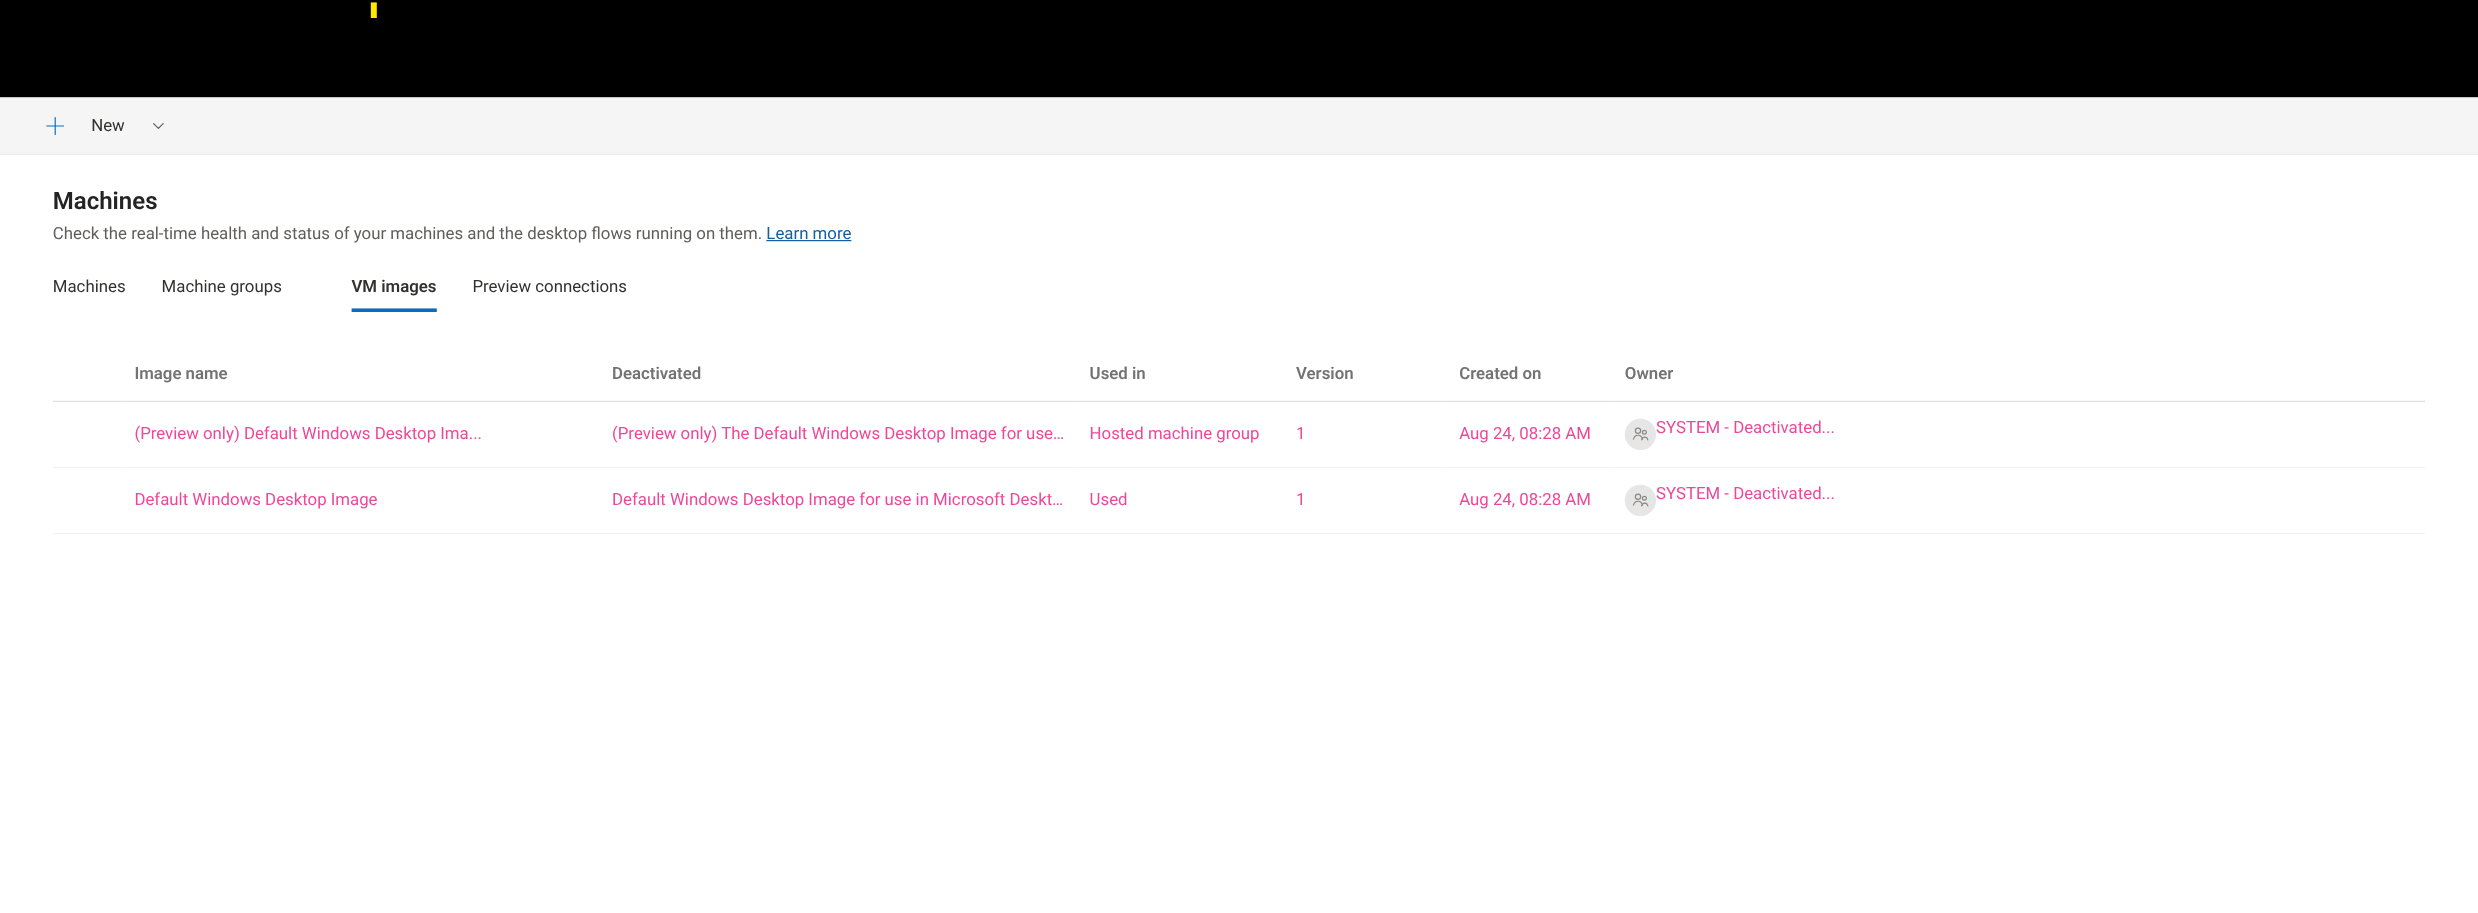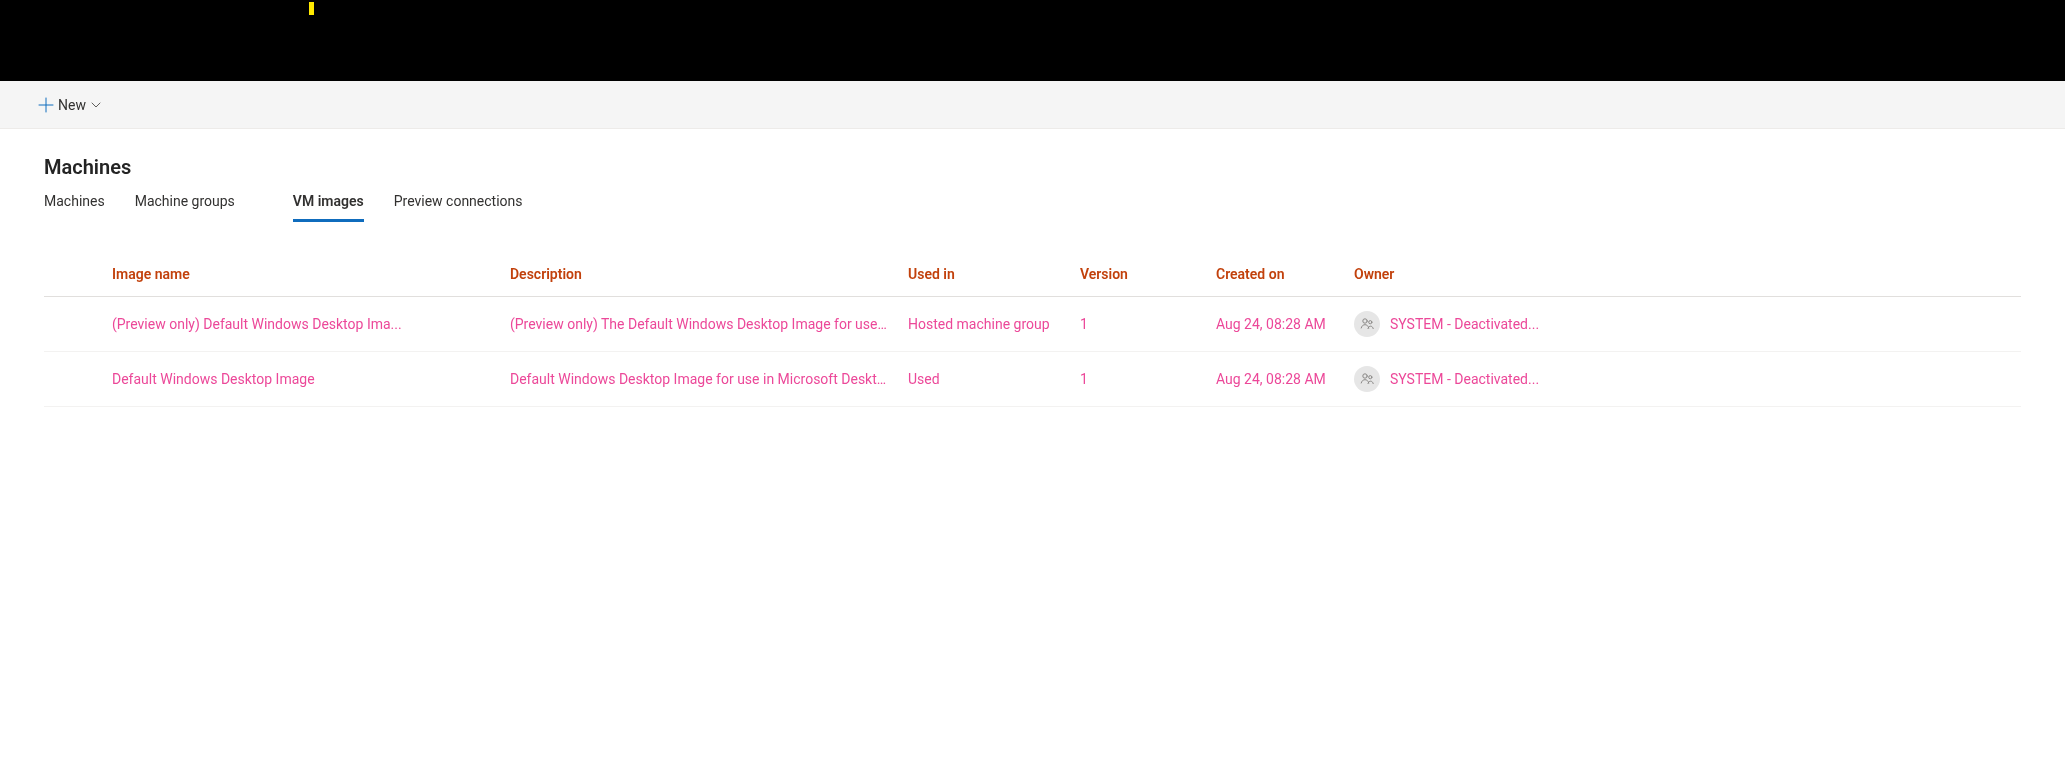--- a/index.html
+++ b/index.html
@@ -1,47 +1,47 @@
 <!DOCTYPE html>
 <html><head>
 <meta charset="utf-8">
 <style>
   * { box-sizing: border-box; }
   html, body { margin:0; padding:0; font-family: "Segoe UI", -apple-system, BlinkMacSystemFont, Roboto, "Helvetica Neue", sans-serif; background:#fff; color:#323130; }
   .top-bar { height:81px; background:#000; position:relative; }
   .yellow-dot { position:absolute; left:309px; top:2px; width:5px; height:13px; background:#ffe900; }
   .command-bar { height:48px; background:#f5f5f5; border-bottom:1px solid #edebe9; display:flex; align-items:center; padding:0 20px 0 38px; }
-  .new-btn { display:inline-flex; align-items:center; gap:4px; cursor:pointer; font-size:14px; color:#323130; }
+  .new-btn { display:inline-flex; align-items:center; gap:22px; cursor:pointer; font-size:14px; color:#323130; }
   .plus-icon svg { display:block; }
   .new-label { font-size:14px; }
   .chev-icon svg { display:block; }
 
   .page { padding:26px 44px 0 44px; }
   .page-title { font-size:20px; font-weight:600; color:#242424; margin:0 0 8px 0; }
   .page-desc { font-size:14px; color:#605e5c; margin:0 0 22px 0; }
   .learn-link { color:#115ea3; text-decoration:underline; cursor:pointer; }
   .tabs { display:flex; gap:30px; border-bottom:none; margin-bottom:30px; }
   .tab { font-size:14px; color:#323130; padding:6px 0 10px 0; border-bottom:2px solid transparent; cursor:pointer; }
   .tab.active { font-weight:600; border-bottom:3px solid #0f6cbd;margin-left:28px; }
 
   .table-wrap { width:100%; }
   table { width:100%; border-collapse:collapse; table-layout:fixed; }
   th, td { text-align:left; font-size:14px; padding:14px 10px; white-space:nowrap; overflow:hidden; text-overflow:ellipsis; }
-  thead th { font-weight:600; color:#c2410c; border-bottom:1px solid #e1dfdd; }
+  thead th { font-weight:600; color:#737373; border-bottom:1px solid #e1dfdd; }
   tbody td { border-bottom:1px solid #f3f2f1; color:#ec4899; }
   th.spacer, td.spacer { width:58px; padding:0; }
   col.c-spacer { width:58px; }
   col.c-name { width:398px; }
   col.c-desc { width:398px; }
   col.c-used { width:172px; }
   col.c-ver  { width:136px; }
   col.c-created { width:138px; }
   col.c-owner { width:auto; }
 
-  .owner-cell { display:flex; align-items:center; gap:10px; }
+  .owner-cell { display:flex; align-items:flex-start; gap:0; }
   .avatar { width:26px; height:26px; border-radius:50%; background:#e6e6e6; display:flex; align-items:center; justify-content:center; flex:0 0 auto; }
   .avatar svg { display:block; }
   .owner-text { overflow:hidden; text-overflow:ellipsis; white-space:nowrap; }
 
 </style>
 </head>
 <body>
 
 <div class="top-bar">
   <div class="yellow-dot"></div>
@@ -58,20 +58,23 @@
     <span class="chev-icon">
       <svg width="12" height="12" viewBox="0 0 12 12">
           <path d="M2 4l4 4 4-4" stroke="#605e5c" stroke-width="1" fill="none" stroke-linecap="round" stroke-linejoin="round"></path>
         </svg>
     </span>
   </div>
 </div>
 
 <div class="page">
   <h1 class="page-title">Machines</h1>
+  <p class="page-desc">
+    <span>Check the real-time health and status of your machines and the desktop flows running on them. </span><a class="learn-link">Learn more</a>
+  </p>
 
   <div class="tabs">
     <div class="tab">Machines</div>
     <div class="tab">Machine groups</div>
     <div class="tab active">VM images</div>
     <div class="tab">Preview connections</div>
   </div>
 
   <div class="table-wrap">
     <table>
@@ -81,21 +84,21 @@
         <col class="c-desc">
         <col class="c-used">
         <col class="c-ver">
         <col class="c-created">
         <col class="c-owner">
       </colgroup>
       <thead>
         <tr>
           <th class="spacer"></th>
           <th>Image name</th>
-          <th>Description</th>
+          <th>Deactivated</th>
           <th>Used in</th>
           <th>Version</th>
           <th>Created on</th>
           <th>Owner</th>
         </tr>
       </thead>
       <tbody>
         <tr>
           <td class="spacer"></td>
           <td>(Preview only) Default Windows Desktop Ima...</td>

